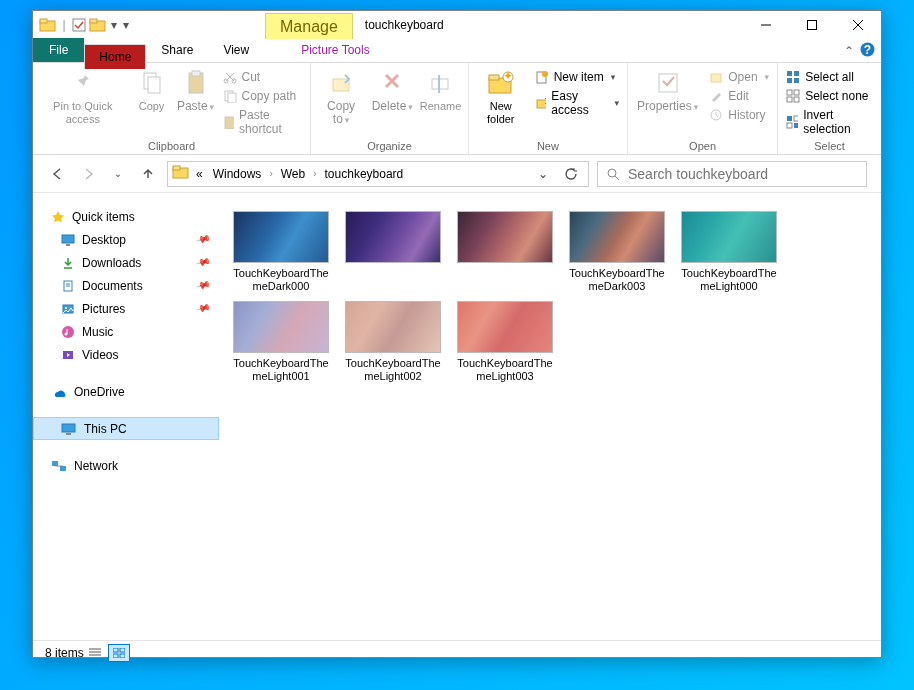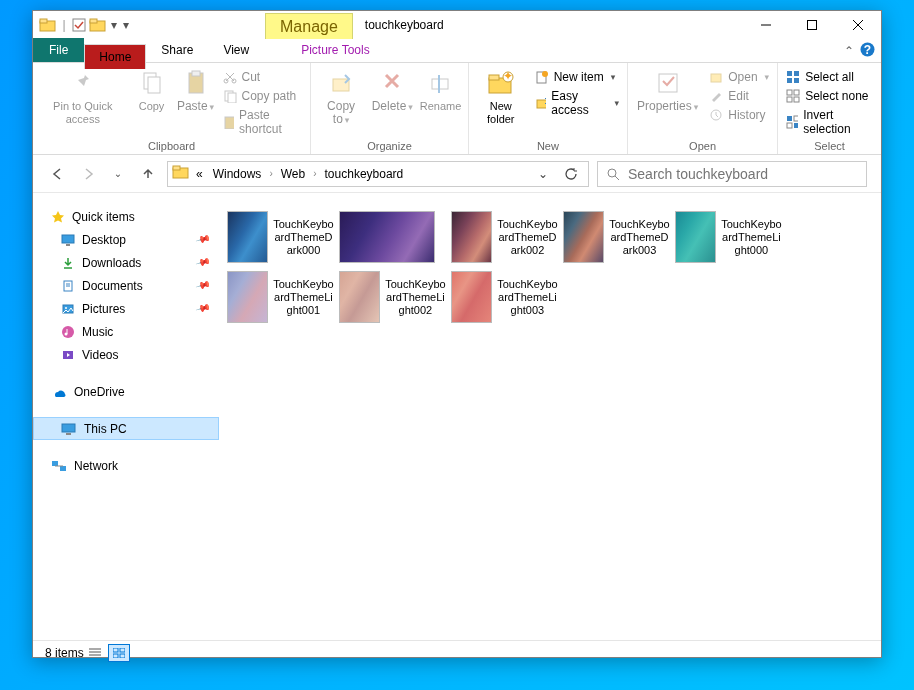--- a/index.html
+++ b/index.html
@@ -42,21 +42,21 @@
 .search input{border:none;outline:none;flex:1;font-size:14px;color:#a21caf}
 .body{display:flex;height:447px}
 .nav{width:186px;padding:12px 0;overflow:hidden}
 .navitem{display:flex;align-items:center;gap:7px;padding:3px 8px 3px 28px;height:23px;font-size:12px;position:relative}
 .navitem.sel{background:#cce8ff;border:1px solid #99d1ff;padding-left:27px}
 .navitem .pin{position:absolute;right:10px;color:#888;font-size:10px;transform:rotate(30deg)}
 .navhead{padding-left:18px;font-size:12px}
 .navgap{height:14px}
 .content{flex:1;padding:14px 6px;overflow:auto}
 .items{display:flex;flex-wrap:wrap;gap:0;align-content:flex-start}
-.item{width:112px;display:flex;flex-direction:row;align-items:center;padding:4px 2px;gap:4px}
+.item{width:112px;display:flex;flex-direction:column;align-items:center;padding:4px 2px;gap:4px}
 .thumb{width:96px;height:52px;border:1px solid #bbb;background:#888}
 .iname{font-size:11px;text-align:center;line-height:13px;word-break:break-all;max-width:104px}
 .status{height:24px;border-top:1px solid #e5e5e5;display:flex;align-items:center;padding:0 12px;font-size:11px;color:#555;}
 .viewbtns{display:flex;gap:2px}
 .viewbtn{width:22px;height:18px;border:1px solid transparent;display:flex;align-items:center;justify-content:center}
 .viewbtn.active{border-color:#0078d7;background:#cce8ff}
 
 .t0{background:linear-gradient(120deg,#1a3560 0%,#2968a8 40%,#3d8fcc 60%,#245a93 100%)}
 .t1{background:linear-gradient(120deg,#2a1b57 0%,#3d2e7e 30%,#6d4a9f 55%,#946bb5 75%,#3a2c6f 100%)}
 .t2{background:linear-gradient(120deg,#3a2535 0%,#7a4258 30%,#b56a6a 55%,#d38d7a 72%,#6a3545 100%)}
@@ -446,21 +446,20 @@
       <div class="items" id="items-container">
           <div class="item">
             <div class="thumb t0"></div>
             <div class="iname">TouchKeyboardThemeDark000</div>
           </div>
           <div class="item">
             <div class="thumb t1"></div>
           </div>
           <div class="item">
             <div class="thumb t2"></div>
-            <div class="iname">TouchKeyboardThemeDark002</div>
           </div>
           <div class="item">
             <div class="thumb t3"></div>
             <div class="iname">TouchKeyboardThemeDark003</div>
           </div>
           <div class="item">
             <div class="thumb t4"></div>
             <div class="iname">TouchKeyboardThemeLight000</div>
           </div>
           <div class="item">

